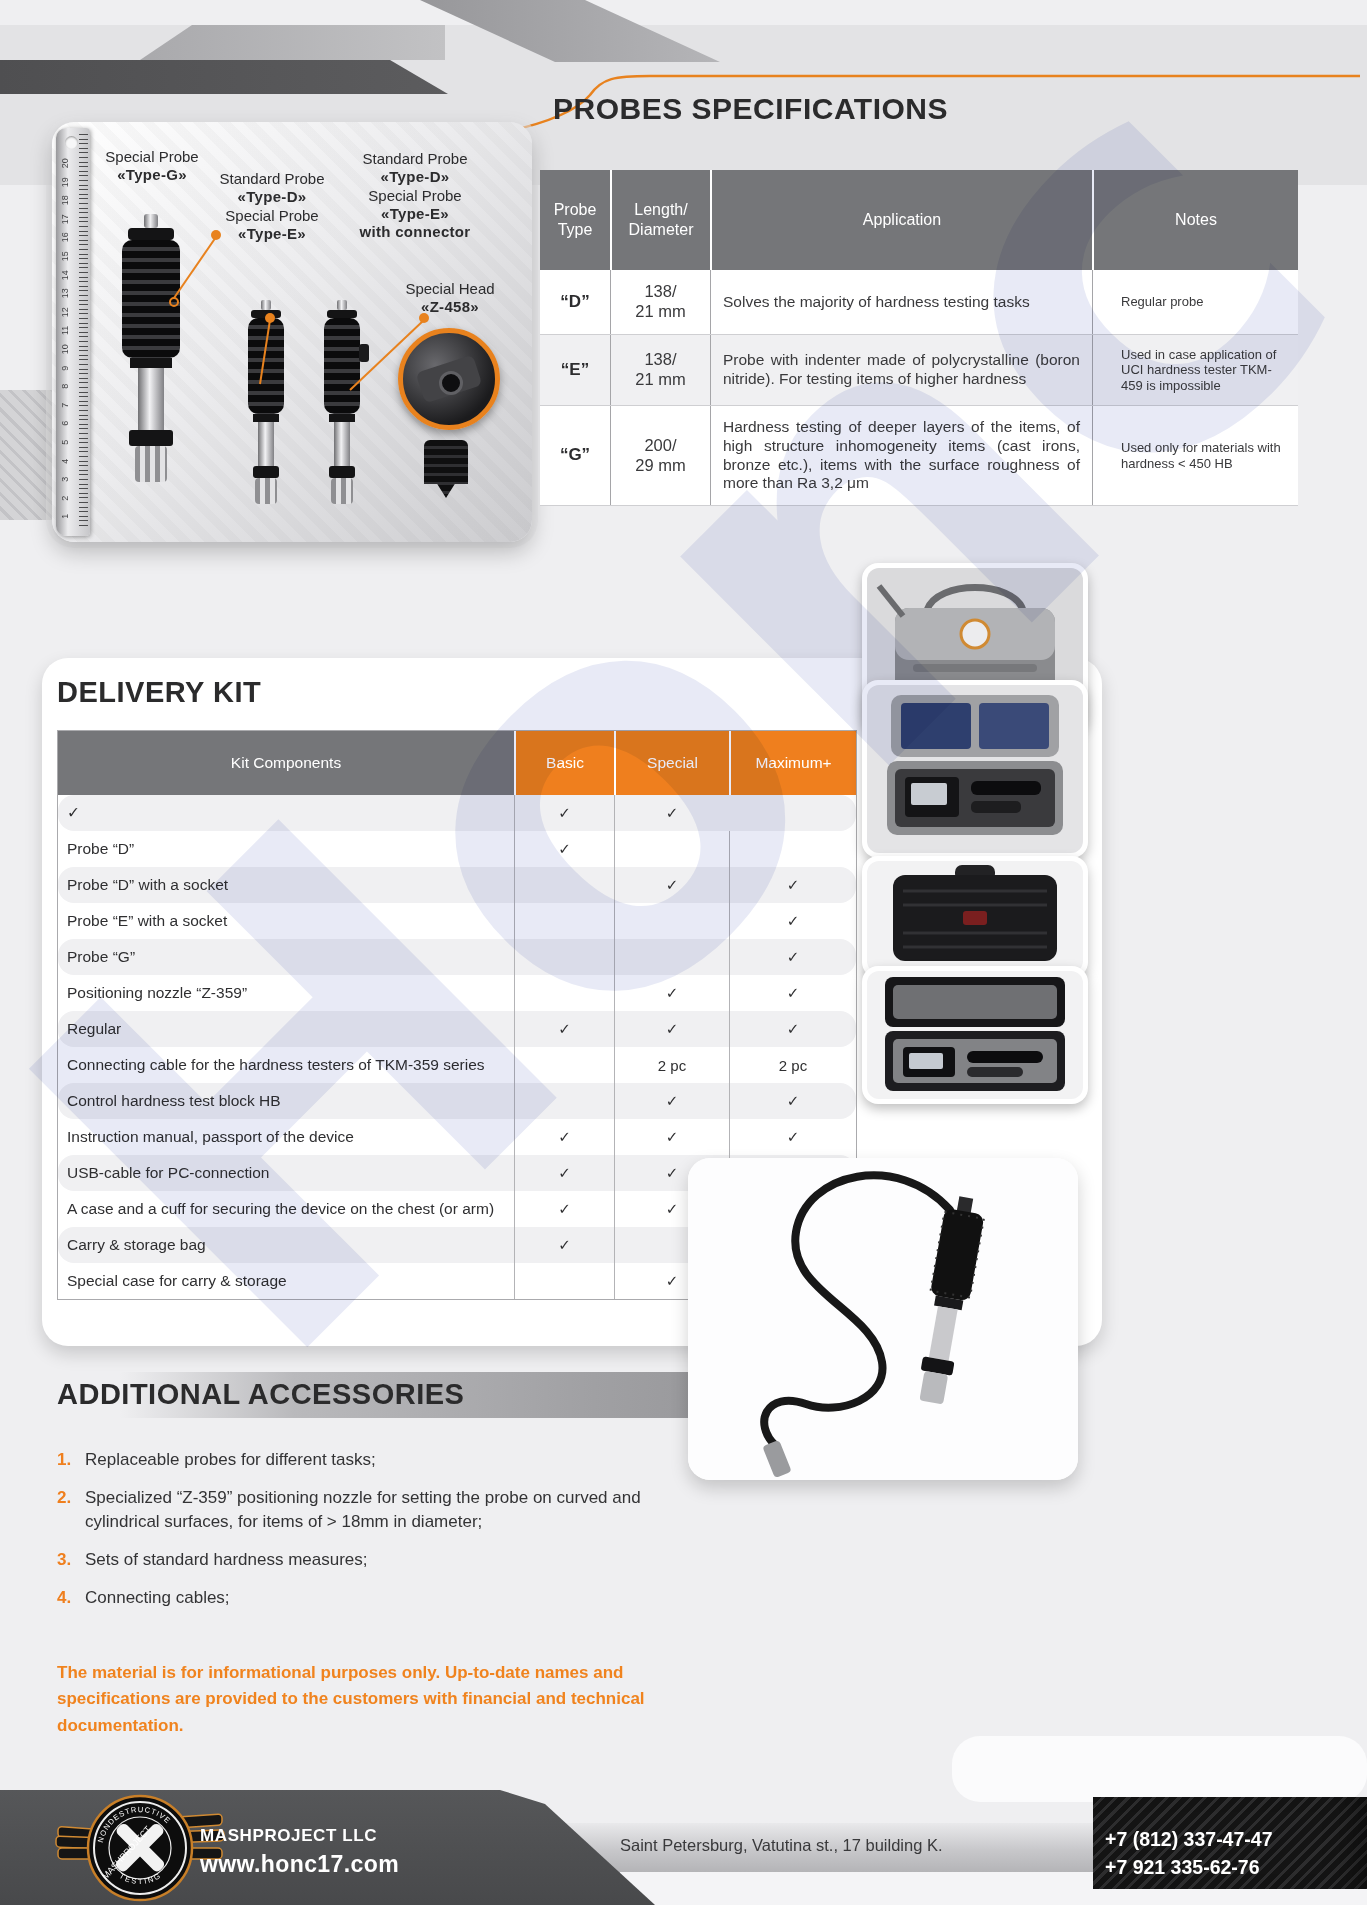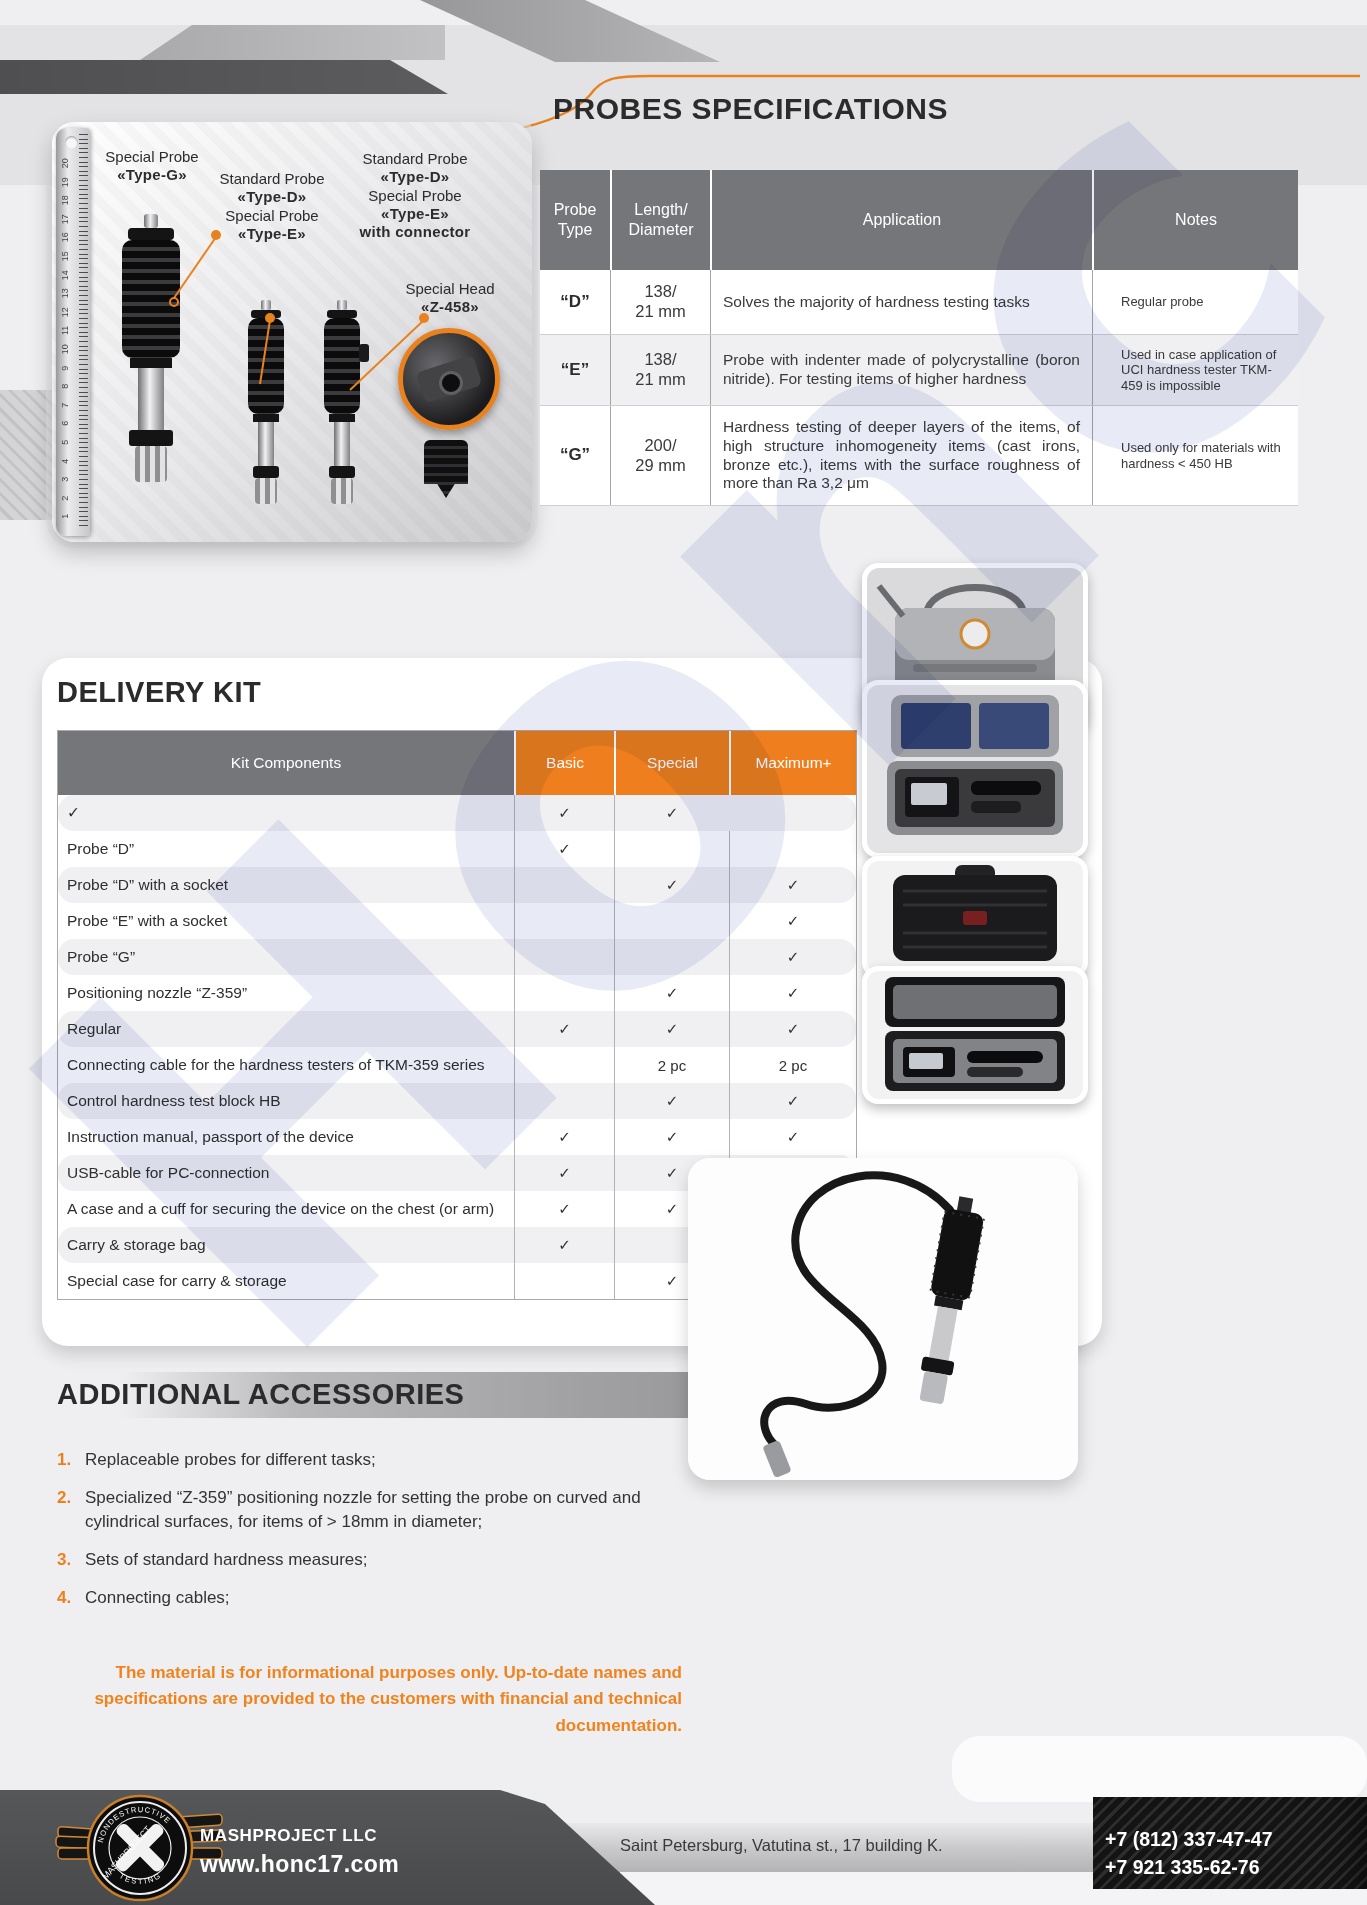--- a/index.html
+++ b/index.html
@@ -88,21 +88,21 @@
 
   
   .acc-band{position:absolute;left:120px;top:1372px;width:790px;height:46px;
     background:linear-gradient(90deg,rgba(185,185,188,0) 0%,#b9b9bc 22%,#a0a0a3 60%,#8d8d90 100%);
     clip-path:polygon(0 0,97% 0,100% 100%,0 100%);}
   .acc-title{position:absolute;left:57px;top:1378px;font-size:29px;font-weight:bold;color:#2b2b2c;letter-spacing:.5px;}
   .acc-list{position:absolute;left:57px;top:1448px;width:640px;}
   .acc-item{display:flex;margin-bottom:13px;font-size:17px;line-height:1.45;color:#333335;}
   .acc-num{color:#EF7F1E;font-weight:bold;width:28px;flex:none;}
   .acc-disclaimer{position:absolute;left:57px;top:1660px;width:625px;font-size:17px;font-weight:bold;
-    color:#F0831E;line-height:1.55;text-align:right;}
+    color:#F0831E;line-height:1.55;}
   .acc-photo-panel{position:absolute;left:688px;top:1158px;width:390px;height:322px;background:#fff;border-radius:22px;
     box-shadow:0 8px 18px rgba(0,0,0,.18);overflow:hidden;}
 
   
   .foot-white-deco{position:absolute;left:952px;top:1736px;width:415px;height:66px;background:#fbfbfc;border-radius:28px;}
   .foot-band{position:absolute;left:405px;top:1823px;width:962px;height:50px;
     background:linear-gradient(180deg,#e9e9eb 0%,#c7c7ca 55%,#b3b3b6 100%);}
   .foot-white-strip{position:absolute;left:620px;top:1872px;width:747px;height:33px;background:#f4f4f6;}
   .foot-stripes{position:absolute;left:1093px;top:1797px;width:274px;height:92px;
     background:repeating-linear-gradient(135deg,#141414 0 6px,#2d2d2e 6px 9px);

